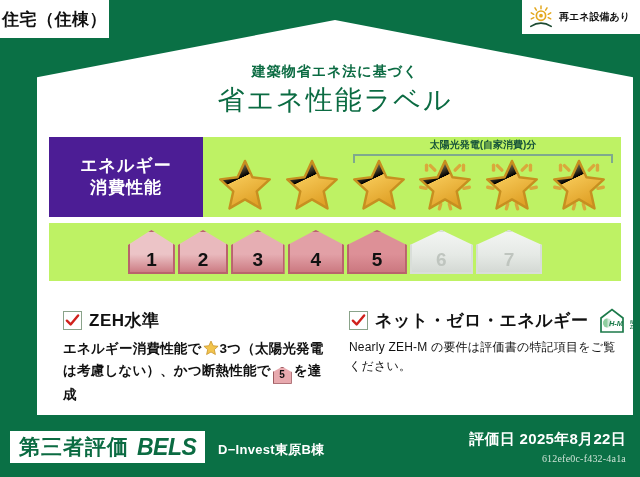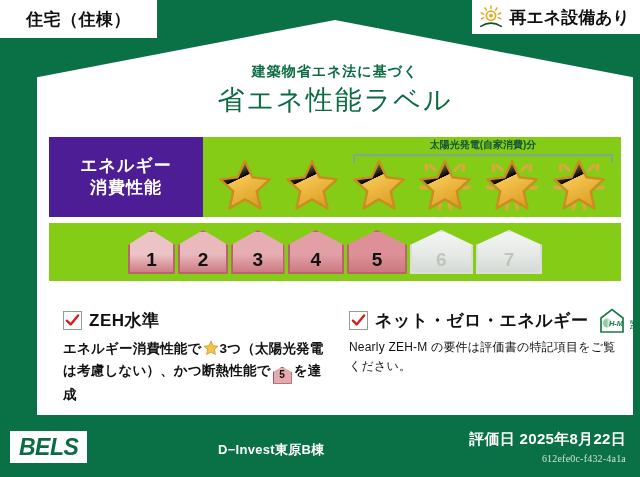--- a/index.html
+++ b/index.html
@@ -9,22 +9,22 @@
     font-family:"Liberation Sans","DejaVu Sans",sans-serif;
     -webkit-font-smoothing:antialiased;
   }
   .label-root{position:relative;width:640px;height:477px;background:#0a7045;}
 
   
   .tag{
     position:absolute;background:#ffffff;display:flex;align-items:center;
     justify-content:center;box-sizing:border-box;
   }
-  .tag-left{left:0;top:0;height:38px;padding:0 26px;font-size:17px;font-weight:bold;color:#111;letter-spacing:.5px;}
-  .tag-right{right:0;top:0;height:34px;padding:0 10px 0 6px;gap:5px;font-size:17px;font-weight:bold;color:#111;}
+  .tag-left{left:0;top:0;height:38px;padding:0 2px;font-size:17px;font-weight:bold;color:#111;letter-spacing:.5px;}
+  .tag-right{right:0;top:0;height:34px;padding:0 10px 0 6px;gap:5px;font-size:10px;font-weight:bold;color:#111;}
   .sun-icon{width:26px;height:24px;flex:0 0 auto;display:block;}
 
   
   .panel{
     position:absolute;left:22px;top:20px;width:596px;height:395px;
     background:#ffffff;
     clip-path:polygon(0% 100%, 0% 14.5%, 50% 0%, 100% 14.5%, 100% 100%);
     margin-left:15px;
   }
   .panel-inner{position:absolute;left:0;top:0;width:100%;height:100%;}
@@ -41,21 +41,21 @@
 
   
   .row{position:absolute;left:12px;width:572px;display:flex;align-items:stretch;}
   .row-energy{top:117px;height:80px;}
   .row-insul{top:203px;height:58px;}
   .row-key{
     width:154px;flex:0 0 auto;background:#4c1d95;color:#fff;
     display:flex;flex-direction:column;align-items:center;justify-content:center;
     font-size:17px;font-weight:bold;letter-spacing:1px;line-height:1.32;
   }
-  .row-val{flex:1 1 auto;background:#84cc16;position:relative;}
+  .row-val{flex:1 1 auto;background:#bef264;position:relative;}
 
   
   .solar-note{
     position:absolute;top:1px;right:6px;width:264px;text-align:center;
     font-size:10px;font-weight:bold;color:#17543a;white-space:nowrap;
   }
   .solar-bracket{
     position:absolute;top:17px;right:8px;width:256px;height:7px;
     border:2px solid #7fa98d;border-bottom:none;border-top-width:2px;
   }
@@ -320,20 +320,21 @@
         <circle cx="14" cy="11.5" r="5" fill="none" stroke="#e3a81e" stroke-width="1.8"></circle>
         <circle cx="14" cy="11.5" r="2" fill="#e3a81e"></circle>
         <path d="M3 23 Q14 16 25 23" fill="none" stroke="#1c4a32" stroke-width="1.8" stroke-linecap="round"></path>
       </svg>
     </span>
     <span>再エネ設備あり</span>
   </div>
 
   <div class="footer">
     <div class="bels">
+      <span class="bels-jp">第三者評価</span>
       <span class="bels-en">BELS</span>
     </div>
     <div class="bldg">D−Invest東原B棟</div>
     <div class="eval">
       <span class="small">評価日</span>
       <span>2025年8月22日</span>
     </div>
     <div class="uid">612efe0c-f432-4a1a</div>
   </div>
 

